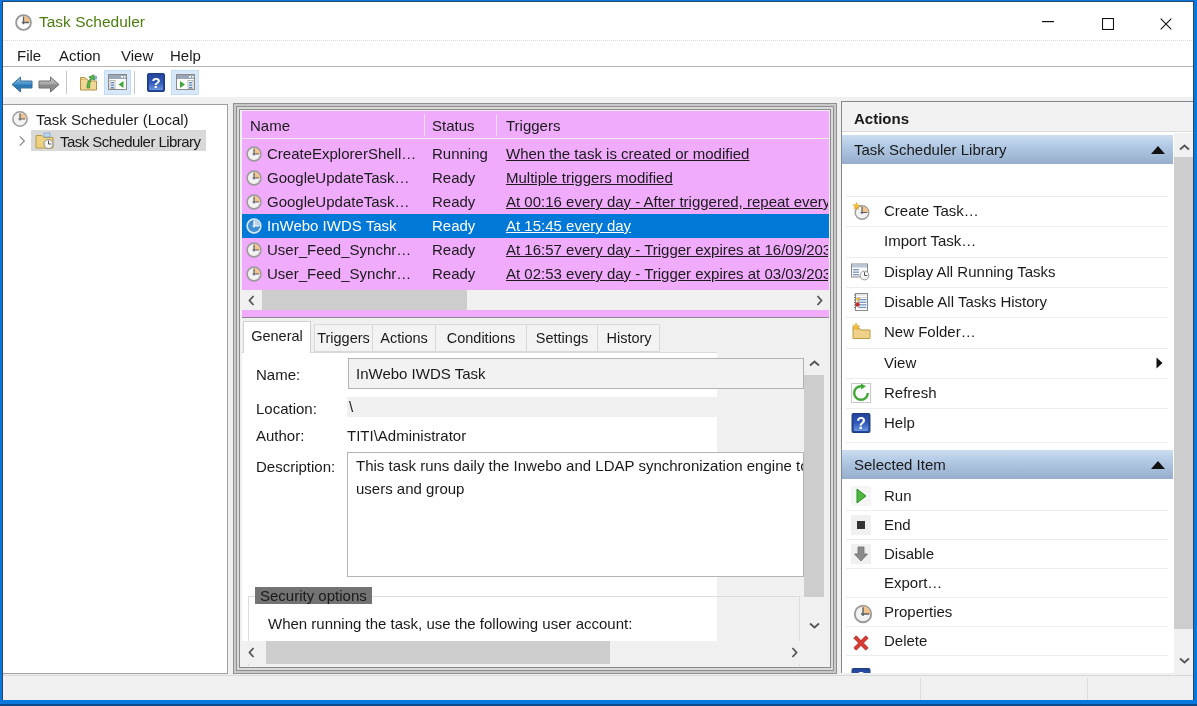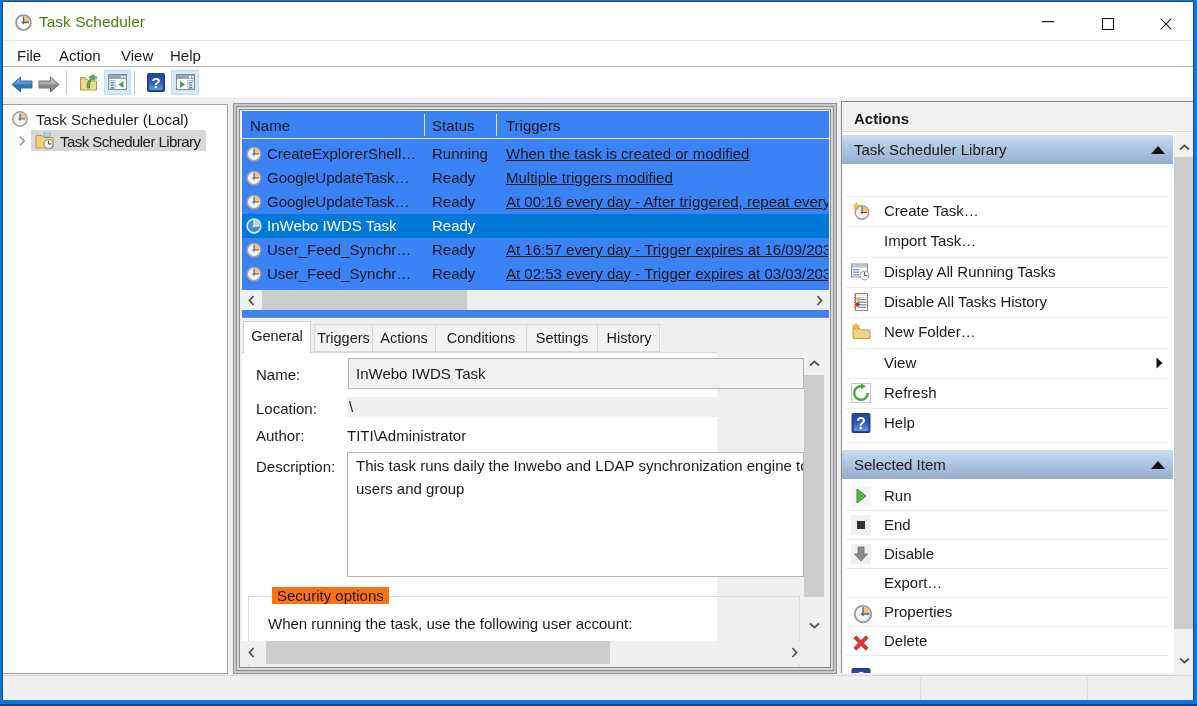--- a/index.html
+++ b/index.html
@@ -25,21 +25,21 @@
 .tree-hl { position:absolute; left:31px; top:130px; width:175px; height:21px; background:#d9d9d9; }
 .tree-row2 { position:absolute; left:60px; top:133px; font-size:15px; letter-spacing:-0.55px; }
 .chev { position:absolute; left:16px; top:135px; width:10px; height:12px; }
 
 
 .midframe { position:absolute; left:233px; top:103px; width:604px; height:571px; border:1px solid #909090; background:#c9c9c9; }
 .mf2 { position:absolute; left:2px; top:2px; right:2px; bottom:2px; border:1px solid #8e8e8e; background:#dadada; }
 .mf3 { position:absolute; left:2px; top:2px; right:2px; bottom:2px; border:1px solid #8a8a8a; background:#f0f0f0; }
 
 
-.list { position:absolute; left:242px; top:111px; width:587px; height:207px; background:#3b82f6; border-bottom:1px solid #8a8a8a; font-size:15px; }
+.list { position:absolute; left:242px; top:111px; width:587px; height:207px; background:#f0abfc; border-bottom:1px solid #8a8a8a; font-size:15px; }
 .lhead { position:absolute; top:0; left:0; width:100%; height:28px; border-bottom:1px solid #ececec; }
 .lhead .c1 { position:absolute; left:8px; top:6px; }
 .lhead .c2 { position:absolute; left:190px; top:6px; }
 .lhead .c3 { position:absolute; left:264px; top:6px; }
 .colsep { position:absolute; top:3px; width:1px; height:22px; background:#e3e3e3; }
 .lrow { position:absolute; left:0; width:587px; height:24px; }
 .lrow .ic { position:absolute; left:4px; top:4px; }
 .lrow .n { position:absolute; left:25px; top:3px; width:150px; white-space:nowrap; overflow:hidden; text-overflow:ellipsis; }
 .lrow .s { position:absolute; left:190px; top:3px; }
 .lrow .t { position:absolute; left:264px; top:3px; white-space:nowrap; overflow:hidden; width:322px;text-decoration:underline; }
@@ -55,21 +55,21 @@
 .tdiv { position:absolute; top:0; width:1px; height:26px; background:#d9d9d9; }
 .tab.active { position:absolute; top:321px; height:32px; background:#fff; border:1px solid #d0d0d0; border-bottom:none; font-size:14.5px; text-align:center; line-height:29px; z-index:3; }
 
 
 .pane { position:absolute; left:242px; top:352px; width:475px; height:312px; background:#fff; border-top:1px solid #d9d9d9; font-size:15px;padding-left:8px; }
 .pane .lab { position:absolute; left:14px; }
 .fld-name { position:absolute; left:106px; top:5px; width:456px; height:31px; border:1px solid #b3b3b3; background:#f2f2f2; line-height:29px; padding-left:7px; }
 .fld-loc { position:absolute; left:105px; top:44px; width:457px; height:20px; background:#f0f0f0; line-height:20px; padding-left:2px; }
 .fld-desc { position:absolute; left:105px; top:99px; width:457px; height:125px; border:1px solid #b3b3b3; background:#fff; padding:1px 0 0 8px; line-height:23px; overflow:hidden; white-space:nowrap; }
 .grp { position:absolute; left:6px; top:243px; width:552px; height:70px; border:1px solid #dcdcdc; border-bottom:none; }
-.grp .legend { position:absolute; left:23px; top:-10px; background:#f97316; padding:0 5px; }
+.grp .legend { position:absolute; left:6px; top:-10px; background:#737373; padding:0 5px; }
 
 
 .rightpanel { position:absolute; left:841px; top:101px; width:353px; height:572px; background:#fff; border-top:1px solid #828790; border-left:1px solid #828790; }
 .ract-head { position:absolute; left:0; top:0; width:352px; height:30px; background:#f2f2f2; border-bottom:1px solid #d9d9d9; font-weight:bold; font-size:15px; line-height:33px; padding-left:12px; }
 .rsec { position:absolute; left:0; width:331px; height:29px; background:linear-gradient(180deg,#ccddef 0%,#b4cbe6 35%,#96adcc 100%); font-size:15px; line-height:30px; padding-left:12px; }
 .rsec .up { position:absolute; right:8px; top:11px; width:0; height:0; border-left:7px solid transparent; border-right:7px solid transparent; border-bottom:8px solid #111; }
 .ritem { position:absolute; left:0; width:331px; height:30px; font-size:15px; }
 .ritem .txt { position:absolute; left:42px; top:6px; }
 .ritem .ric { position:absolute; left:9px; top:5px; width:20px; height:20px; }
 .rsep { position:absolute; left:4px; width:322px; height:1px; background:#ededed; }
@@ -245,20 +245,21 @@
       <span class="t">At 00:16 every day - After triggered, repeat every 1</span>
   </div>
   <div class="lrow sel" style="top:103px">
     <svg class="ic" width="16" height="16" viewBox="0 0 17 17">
         <circle cx="8.5" cy="8.5" r="7.3" fill="#3f8fd4" stroke="#d9e8f5" stroke-width="1.7"></circle>
         <path d="M8.5 8.5 L8.5 2 A6.5 6.5 0 0 1 15 8.5 Z" fill="#bcd2e8"></path>
         <path d="M8.5 10.2 L8.5 2.8 M6.8 8.5 L13.8 8.5" stroke="#fff" stroke-width="1.3"></path>
       </svg>
     <span class="n">InWebo IWDS Task</span>
       <span class="s">Ready</span>
+      <span class="t">At 15:45 every day</span>
   </div>
   <div class="lrow" style="top:127px">
     <svg class="ic" width="16" height="16" viewBox="0 0 17 17">
         <circle cx="8.5" cy="8.5" r="7.3" fill="#f2f2f2" stroke="#9b9b9b" stroke-width="1.7"></circle>
         <path d="M8.5 8.5 L8.5 2 A6.5 6.5 0 0 1 15 8.5 Z" fill="#f2c28c"></path>
         <path d="M8.5 10.2 L8.5 2.8 M6.8 8.5 L13.8 8.5" stroke="#5a6068" stroke-width="1.3"></path>
       </svg>
     <span class="n">User_Feed_Synchronization-A</span>
       <span class="s">Ready</span>
       <span class="t">At 16:57 every day - Trigger expires at 16/09/2032 1</span>

